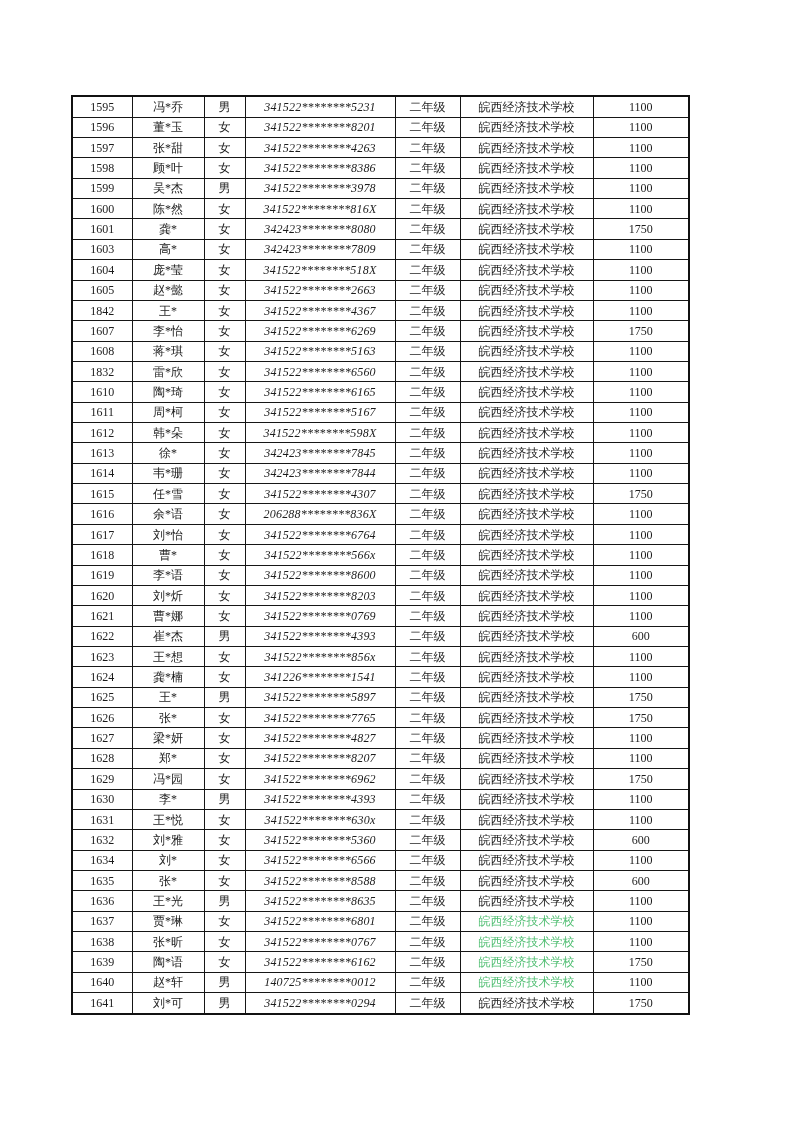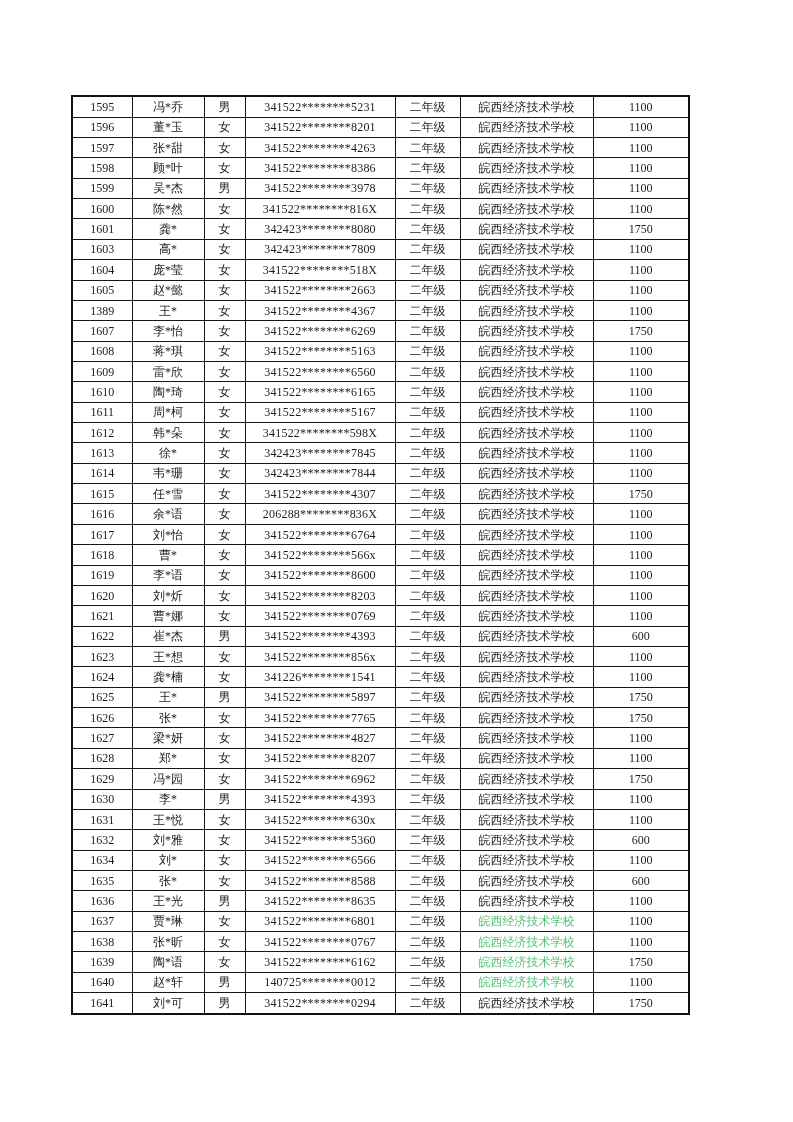--- a/index.html
+++ b/index.html
@@ -39,20 +39,21 @@
     color: #1c1c1c;
   }
   td.col-name {
     text-align: left;
     padding-left: 4px;
   }
   td.col-id {
     text-align: left;
     padding-left: 2px;
     letter-spacing: 0.2px;
+    font-style: italic;
   }
   td.col-school.highlight {
     color: var(--highlight, #50BE72);
   }
 </style>
 </head>
 <body>
 
 <div class="table-wrap">
   <table class="roster">
@@ -161,21 +162,21 @@
     <td class="col-seq">1605</td>
     <td class="col-name">赵*懿</td>
     <td class="col-gender">女</td>
     <td class="col-id">341522********2663</td>
     <td class="col-grade">二年级</td>
     <td class="col-school">皖西经济技术学校</td>
     <td class="col-amount">1100</td>
   </tr>
 
   <tr>
-    <td class="col-seq">1389</td>
+    <td class="col-seq">1842</td>
     <td class="col-name">王*</td>
     <td class="col-gender">女</td>
     <td class="col-id">341522********4367</td>
     <td class="col-grade">二年级</td>
     <td class="col-school">皖西经济技术学校</td>
     <td class="col-amount">1100</td>
   </tr>
 
   <tr>
     <td class="col-seq">1607</td>
@@ -191,21 +192,21 @@
     <td class="col-seq">1608</td>
     <td class="col-name">蒋*琪</td>
     <td class="col-gender">女</td>
     <td class="col-id">341522********5163</td>
     <td class="col-grade">二年级</td>
     <td class="col-school">皖西经济技术学校</td>
     <td class="col-amount">1100</td>
   </tr>
 
   <tr>
-    <td class="col-seq">1609</td>
+    <td class="col-seq">1832</td>
     <td class="col-name">雷*欣</td>
     <td class="col-gender">女</td>
     <td class="col-id">341522********6560</td>
     <td class="col-grade">二年级</td>
     <td class="col-school">皖西经济技术学校</td>
     <td class="col-amount">1100</td>
   </tr>
 
   <tr>
     <td class="col-seq">1610</td>

